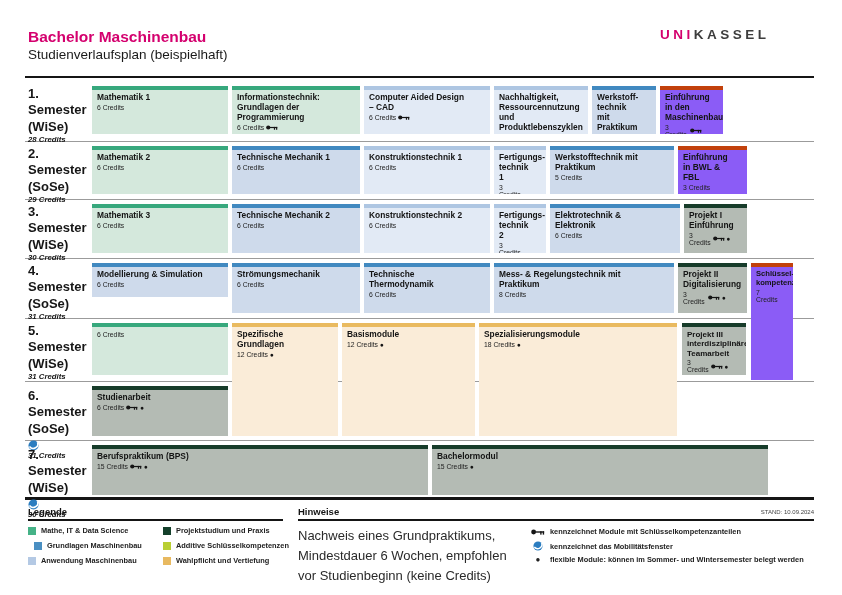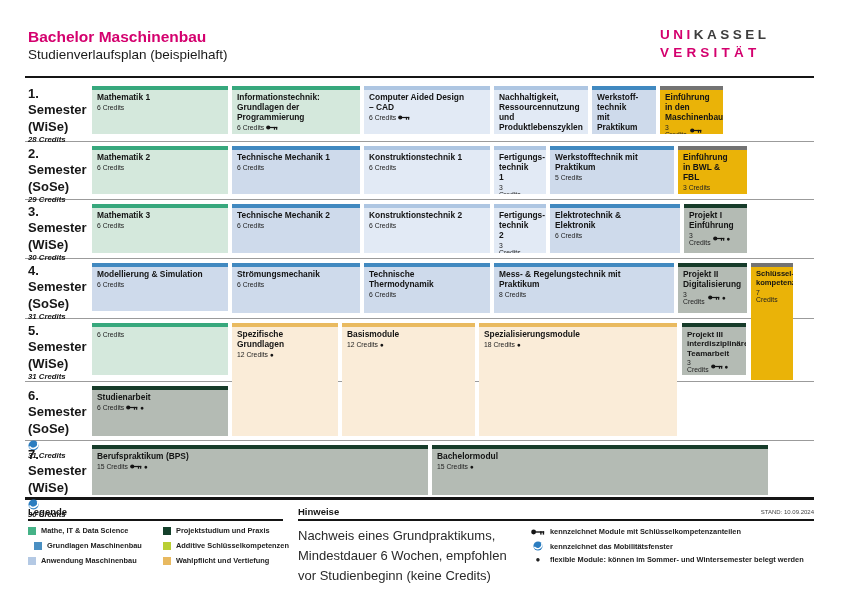--- a/index.html
+++ b/index.html
@@ -21,21 +21,21 @@
   .sem{position:absolute;left:28px;width:62px;display:flex;flex-direction:column;justify-content:space-between;z-index:2;}
   .sem-n{font-weight:bold;font-size:13px;line-height:1.25;}
   .sem-c{font-weight:bold;font-style:italic;font-size:7.8px;}
   .globe{margin-top:3px;display:block;}
   
   .mod{position:absolute;box-sizing:border-box;padding:3px 21px 2px 5px;overflow:hidden;z-index:2;}
   .c-math{background:#d4e8dc;border-top:4px solid #37a87d;}
   .c-gr  {background:#cedaeb;border-top:4px solid #4189c0;}
   .c-an  {background:#e2eaf5;border-top:4px solid #aec6e2;}
   .c-pj  {background:#b4bbb4;border-top:4px solid #173c2a;}
-  .c-sk  {background:#eab308;border-top:4px solid #737373;}
+  .c-sk  {background:#8b5cf6;border-top:4px solid #c2410c;}
   .c-wa  {background:#faecd8;border-top:4px solid #e9ba60;}
   .mt{font-weight:bold;font-size:8.4px;line-height:1.18;color:#141414;}
   .mc{font-size:6.8px;color:#222;display:flex;align-items:center;gap:2px;margin-top:1px;}
   .ic-key svg{display:block;}
   .ic-dot::before{content:"●";font-size:6.5px;line-height:1;color:#151515;}
   
   .sec-h{position:absolute;font-size:9.5px;font-weight:bold;color:#151515;}
   .leg-item{position:absolute;display:flex;align-items:center;gap:5px;font-size:7.4px;font-weight:bold;color:#222;}
   .sq{width:8px;height:8px;display:inline-block;flex:0 0 auto;}
   .sq-math{background:#45b287;} .sq-gr{background:#4a8fc2;} .sq-an{background:#b4c9e4;}
@@ -47,21 +47,20 @@
 </style>
 </head>
 <body>
 
 <div class="page">
 
   <div class="title">Bachelor Maschinenbau</div>
   <div class="subtitle">Studienverlaufsplan (beispielhaft)</div>
   <div class="logo">
     <div class="l1"><span class="uni">UNI</span><span class="kassel">KASSEL</span></div>
-    <div class="l2">VERSITÄT</div>
   </div>
   <div class="hr thick" style="top:76px"></div>
 
   <div class="hr" style="top:141px"></div>
   <div class="hr" style="top:199px"></div>
   <div class="hr" style="top:258px"></div>
   <div class="hr" style="top:318px"></div>
   <div class="hr" style="top:381px"></div>
   <div class="hr" style="top:440px"></div>
   <div class="hr thick3" style="top:497px"></div>
@@ -261,21 +260,21 @@
             <circle cx="3" cy="4" r="2.8"></circle>
             <rect x="5" y="3.2" width="10" height="1.6"></rect>
             <rect x="10.5" y="3.2" width="1.6" height="3.8"></rect>
             <rect x="13.4" y="3.2" width="1.6" height="3.8"></rect>
           </svg>
         </span>
         <span class="ic-dot"></span>
       </div>
   </div>
 
-  <div class="mod c-gr" style="left:92px;top:263px;width:136px;height:48px">
+  <div class="mod c-gr" style="left:92px;top:263px;width:136px;height:34px">
     <div class="mt">Modellierung &amp; Simulation</div>
     <div class="mc">
         <span>6 Credits</span>
       </div>
   </div>
   <div class="mod c-gr" style="left:232px;top:263px;width:128px;height:50px">
     <div class="mt">Strömungsmechanik</div>
     <div class="mc">
         <span>6 Credits</span>
       </div>

